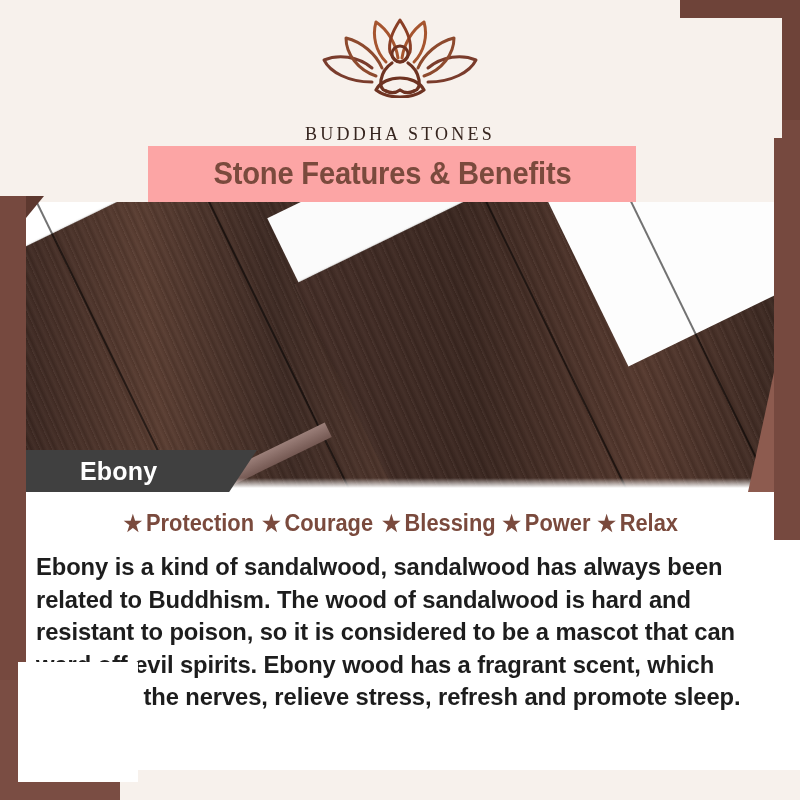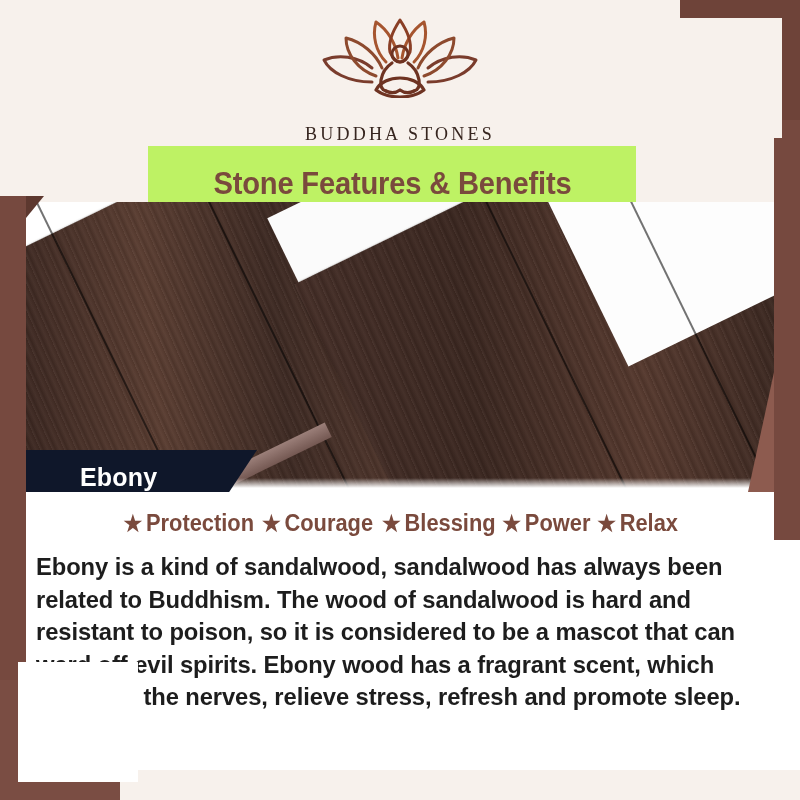--- a/index.html
+++ b/index.html
@@ -91,22 +91,22 @@
     font-size:18px;
     letter-spacing:3.2px;
     color:#36251f;
     font-weight:400;
   }
 
   
   .title-banner {
     position:absolute; top:146px; left:148px;
     width:488px; height:56px;
-    background:#bef264;
-    display:flex; align-items:flex-end; justify-content:center;
+    background:#fca5a5;
+    display:flex; align-items:center; justify-content:center;
     z-index:22;
   }
   .title-text {
     font-family:"Liberation Sans Narrow","Liberation Sans", sans-serif;
     font-weight:bold;
     font-size:31px;
     letter-spacing:-0.2px;
     color:#7a4a3d;
     transform:scaleX(0.94);
     white-space:nowrap;
@@ -186,23 +186,23 @@
   }
   .photo-bottom-fade {
     position:absolute; left:0; bottom:0; width:800px; height:10px;
     background:linear-gradient(180deg,rgba(255,255,255,0),#ffffff);
   }
 
   
   .name-banner {
     position:absolute; top:450px; left:25px;
     width:232px; height:42px;
-    background:#0f172a;
+    background:#404040;
     clip-path:polygon(0 0, 100% 0, 88% 100%, 0 100%);
-    display:flex; align-items:flex-end;
+    display:flex; align-items:center;
     padding-left:55px;
     z-index:25;
   }
   .name-text {
     color:#ffffff;
     font-size:25px;
     font-weight:bold;
     letter-spacing:0.2px;
   }
 

